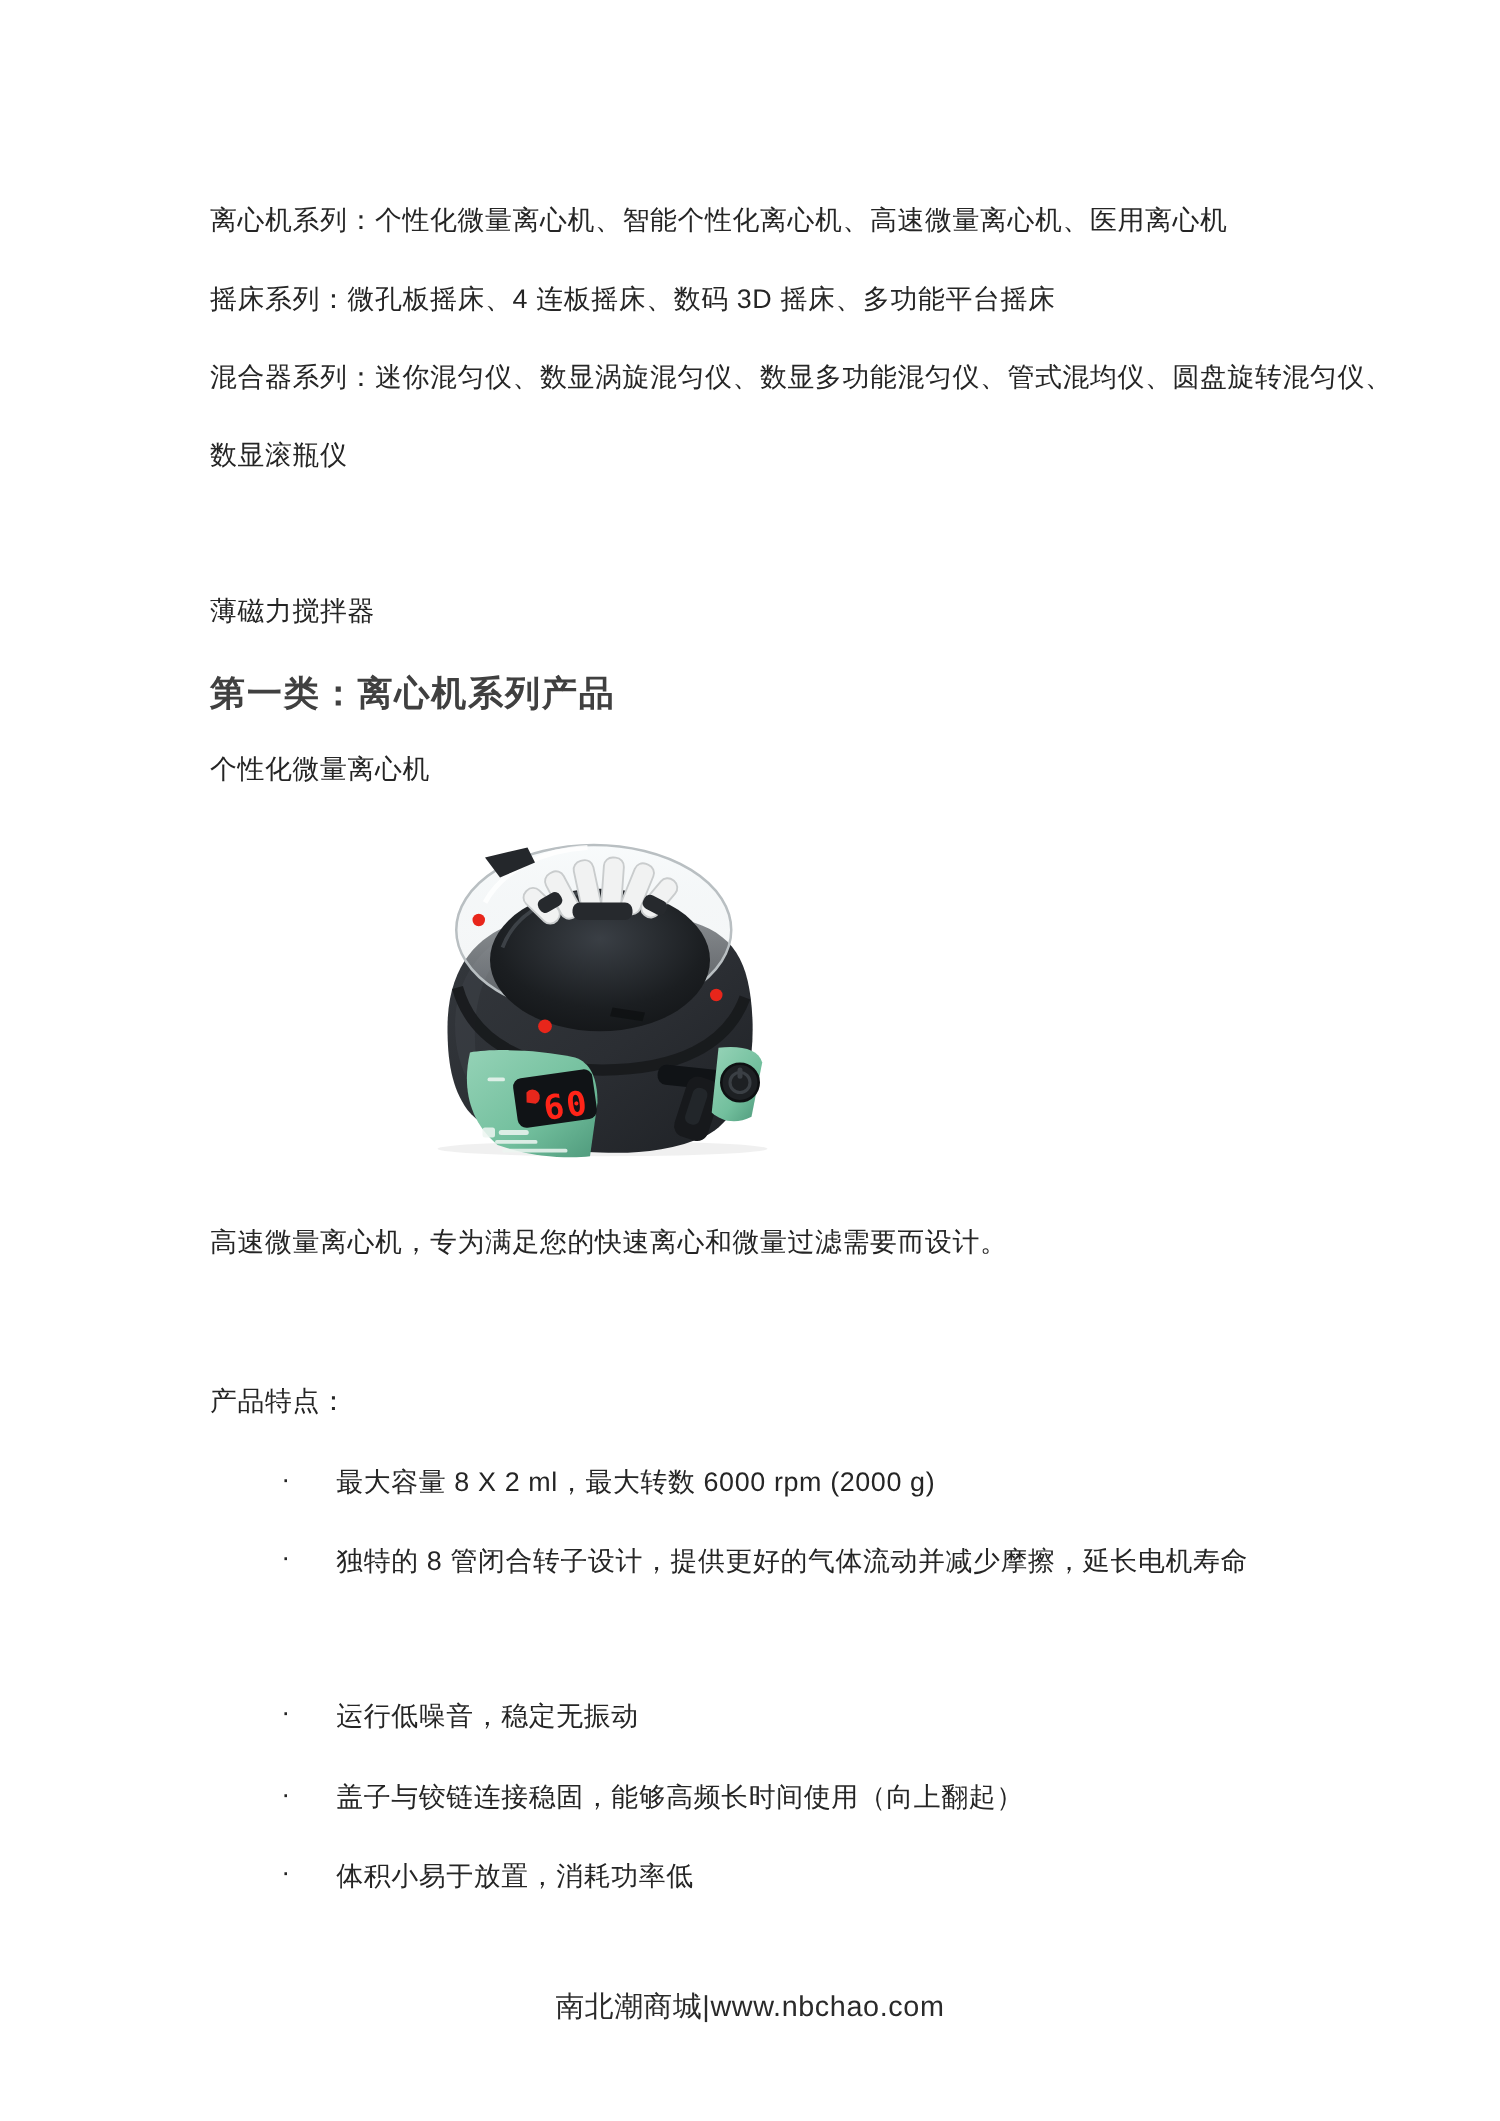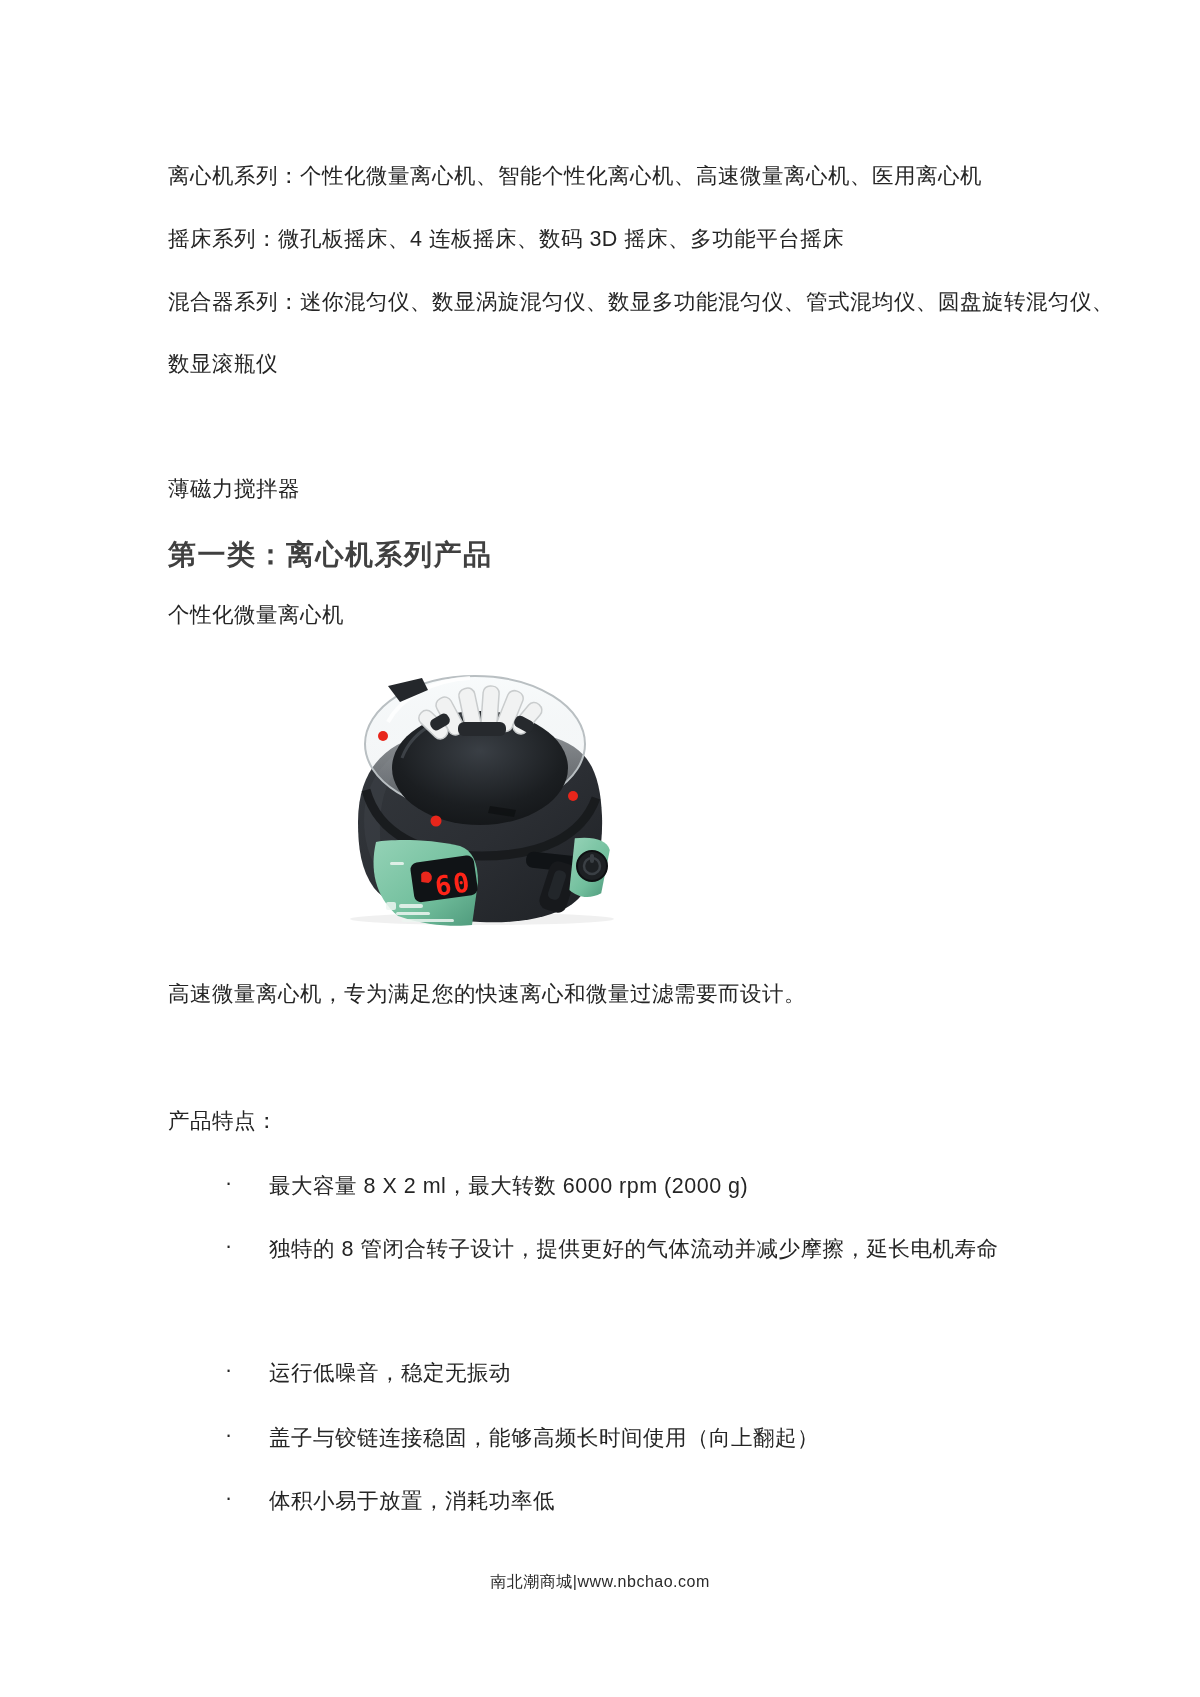--- a/index.html
+++ b/index.html
@@ -23,21 +23,21 @@
     color:#404040; white-space:nowrap;
   }
   .feature-row { position:absolute; left:178px; white-space:nowrap;margin-left:47px; }
   .feature-row .marker {
     display:inline-block; width:44px;
     font-size:21.5px; color:#252525; vertical-align:top;
   }
   .feature-row .text { font-size:21.5px; letter-spacing:0.5px; color:#252525; }
   .footer {
     position:absolute; left:0; width:1200px; text-align:center;
-    font-size:16px; color:#2a2a2a; letter-spacing:0.5px;
+    font-size:23px; color:#2a2a2a; letter-spacing:0.5px;margin-top:18px;
   }
   .device { position:absolute; left:330px; top:630px; width:330px; height:298px; }
 </style>
 </head>
 <body>
 
 <div class="page">
 
   <div class="line" style="top:163px">离心机系列：个性化微量离心机、智能个性化离心机、高速微量离心机、医用离心机</div>
   <div class="line" style="top:226px">摇床系列：微孔板摇床、4 连板摇床、数码 3D 摇床、多功能平台摇床</div>

